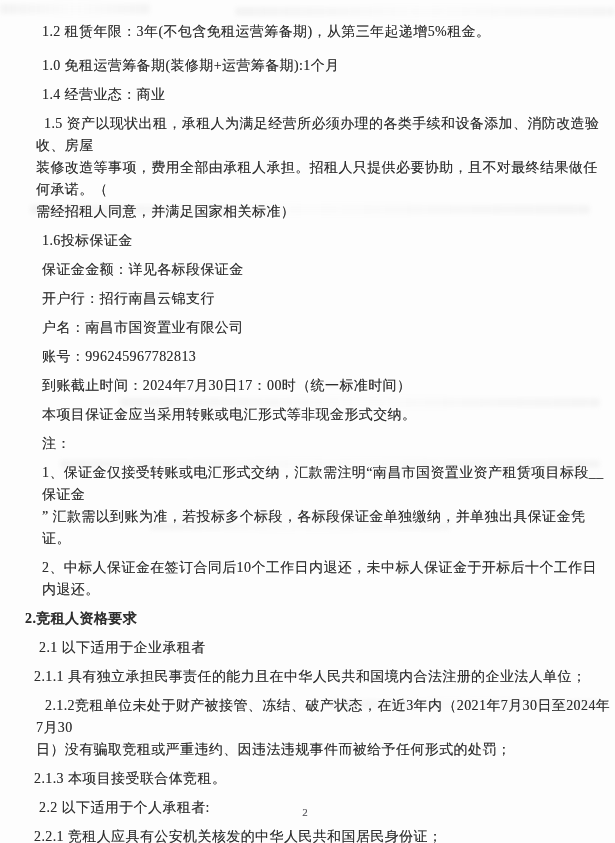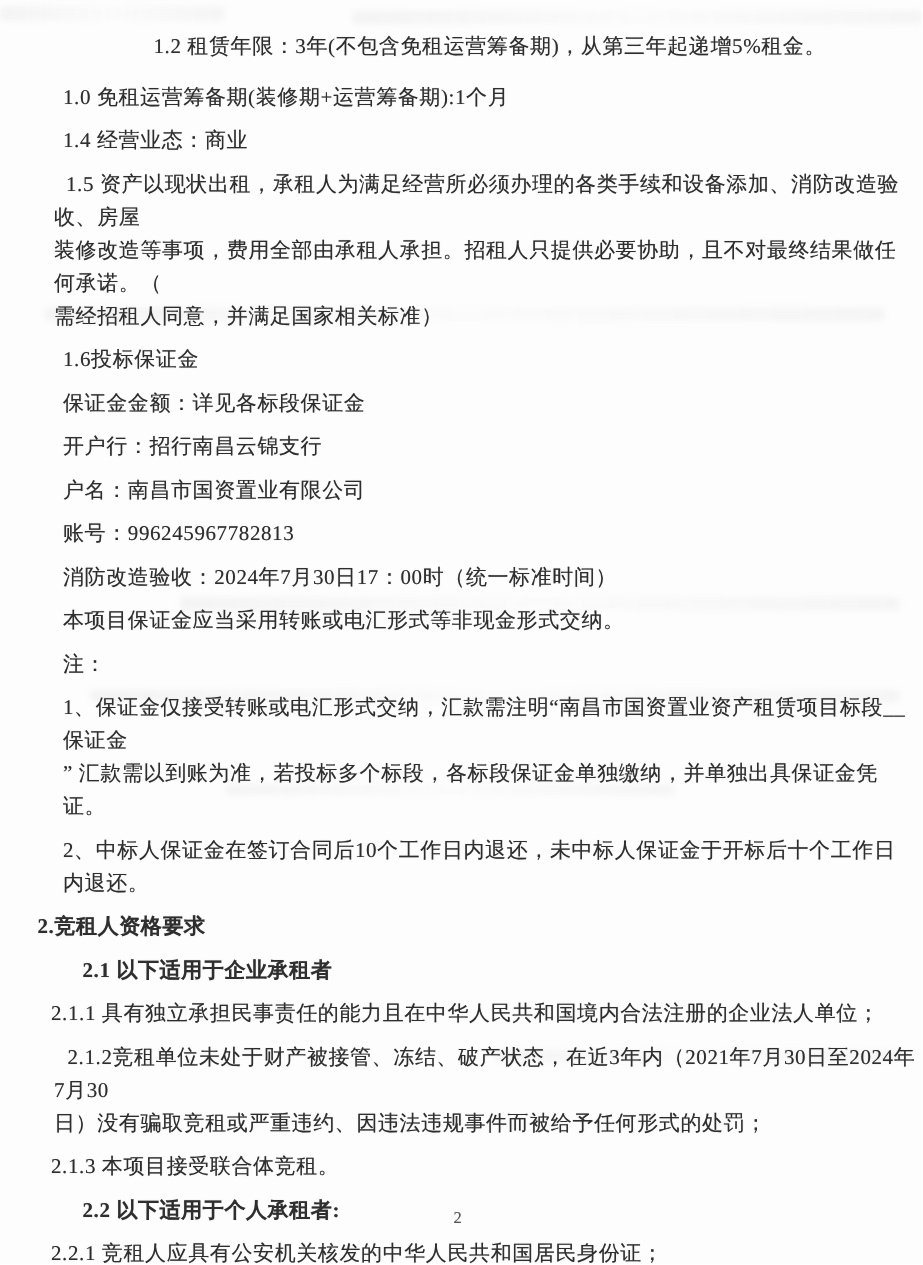--- a/index.html
+++ b/index.html
@@ -42,24 +42,24 @@
     font-size: 14px;
     line-height: 22px;
     letter-spacing: 0.4px;
     white-space: pre-line;
     text-shadow: 0 0 0.5px rgba(60,60,60,0.55);
   }
 
   .li   { margin-left: 18px; }                    
   .wrap { margin-left: 12px; text-indent: 8px; }  
   .sec  { margin-left: 1px;  font-weight: bold; }   
-  .sub  { margin-left: 31px; font-weight: bold; } 
+  .sub  { margin-left: 15px; font-weight: normal; } 
   .sss  { margin-left: 10px; }                    
   .sssw { margin-left: 12px; text-indent: 9px; }  
-  .mb12 { margin-bottom: 12px; text-align: center; }
+  .mb12 { margin-bottom: 12px; }
 
   .page-number {
     position: absolute;
     left: 0;
     right: 5px;
     top: 805px;
     text-align: center;
     font-size: 11px;
     line-height: 14px;
     color: #57575c;
@@ -84,21 +84,21 @@
     <p class="li">1.0 免租运营筹备期(装修期+运营筹备期):1个月</p>
     <p class="li">1.4 经营业态：商业</p>
     <p class="wrap">1.5 资产以现状出租，承租人为满足经营所必须办理的各类手续和设备添加、消防改造验收、房屋
 装修改造等事项，费用全部由承租人承担。招租人只提供必要协助，且不对最终结果做任何承诺。（
 需经招租人同意，并满足国家相关标准）</p>
     <p class="li">1.6投标保证金</p>
     <p class="li">保证金金额：详见各标段保证金</p>
     <p class="li">开户行：招行南昌云锦支行</p>
     <p class="li">户名：南昌市国资置业有限公司</p>
     <p class="li">账号：996245967782813</p>
-    <p class="li">消防改造验收：2024年7月30日17：00时（统一标准时间）</p>
+    <p class="li">到账截止时间：2024年7月30日17：00时（统一标准时间）</p>
     <p class="li">本项目保证金应当采用转账或电汇形式等非现金形式交纳。</p>
     <p class="li">注：</p>
     <p class="li">1、保证金仅接受转账或电汇形式交纳，汇款需注明“南昌市国资置业资产租赁项目标段__保证金
 ” 汇款需以到账为准，若投标多个标段，各标段保证金单独缴纳，并单独出具保证金凭证。</p>
     <p class="li">2、中标人保证金在签订合同后10个工作日内退还，未中标人保证金于开标后十个工作日内退还。</p>
     <p class="sec">2.竞租人资格要求</p>
     <p class="sub">2.1 以下适用于企业承租者</p>
     <p class="sss">2.1.1 具有独立承担民事责任的能力且在中华人民共和国境内合法注册的企业法人单位；</p>
     <p class="sssw">2.1.2竞租单位未处于财产被接管、冻结、破产状态，在近3年内（2021年7月30日至2024年7月30
 日）没有骗取竞租或严重违约、因违法违规事件而被给予任何形式的处罚；</p>

